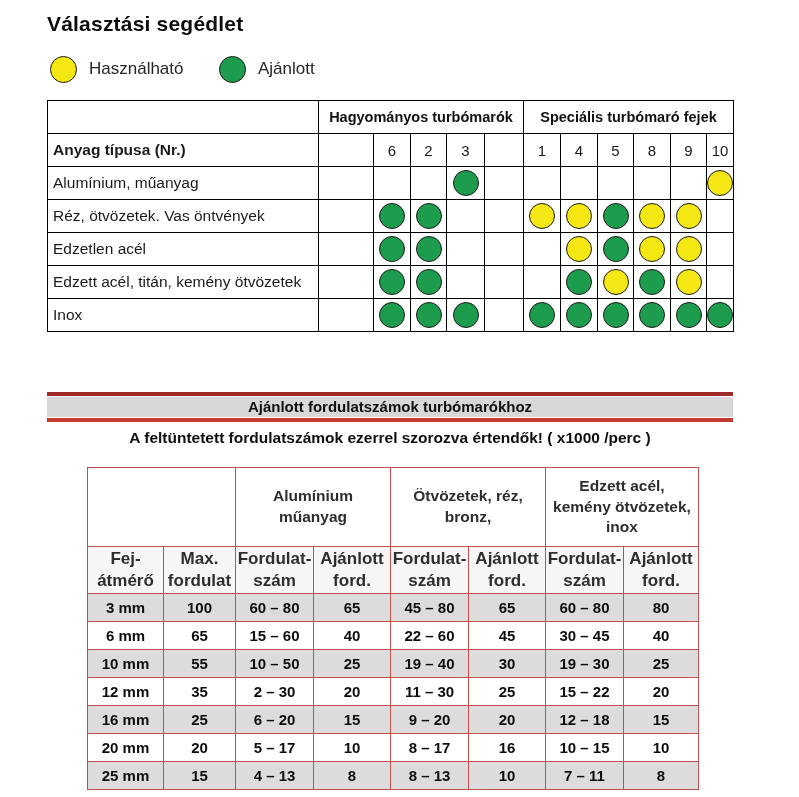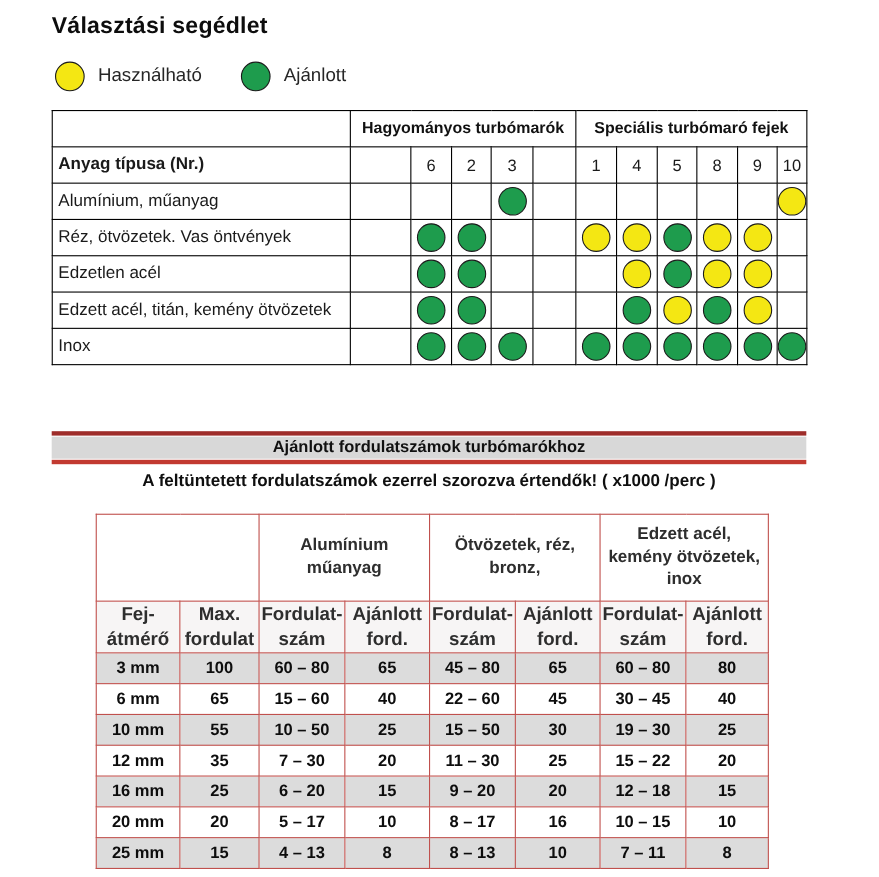--- a/index.html
+++ b/index.html
@@ -337,29 +337,29 @@
           <td>22 – 60</td>
           <td>45</td>
           <td>30 – 45</td>
           <td>40</td>
         </tr>
         <tr class="shade">
           <td>10 mm</td>
           <td>55</td>
           <td>10 – 50</td>
           <td>25</td>
-          <td>15 – 50</td>
+          <td>19 – 40</td>
           <td>30</td>
           <td>19 – 30</td>
           <td>25</td>
         </tr>
         <tr>
           <td>12 mm</td>
           <td>35</td>
-          <td>7 – 30</td>
+          <td>2 – 30</td>
           <td>20</td>
           <td>11 – 30</td>
           <td>25</td>
           <td>15 – 22</td>
           <td>20</td>
         </tr>
         <tr class="shade">
           <td>16 mm</td>
           <td>25</td>
           <td>6 – 20</td>

